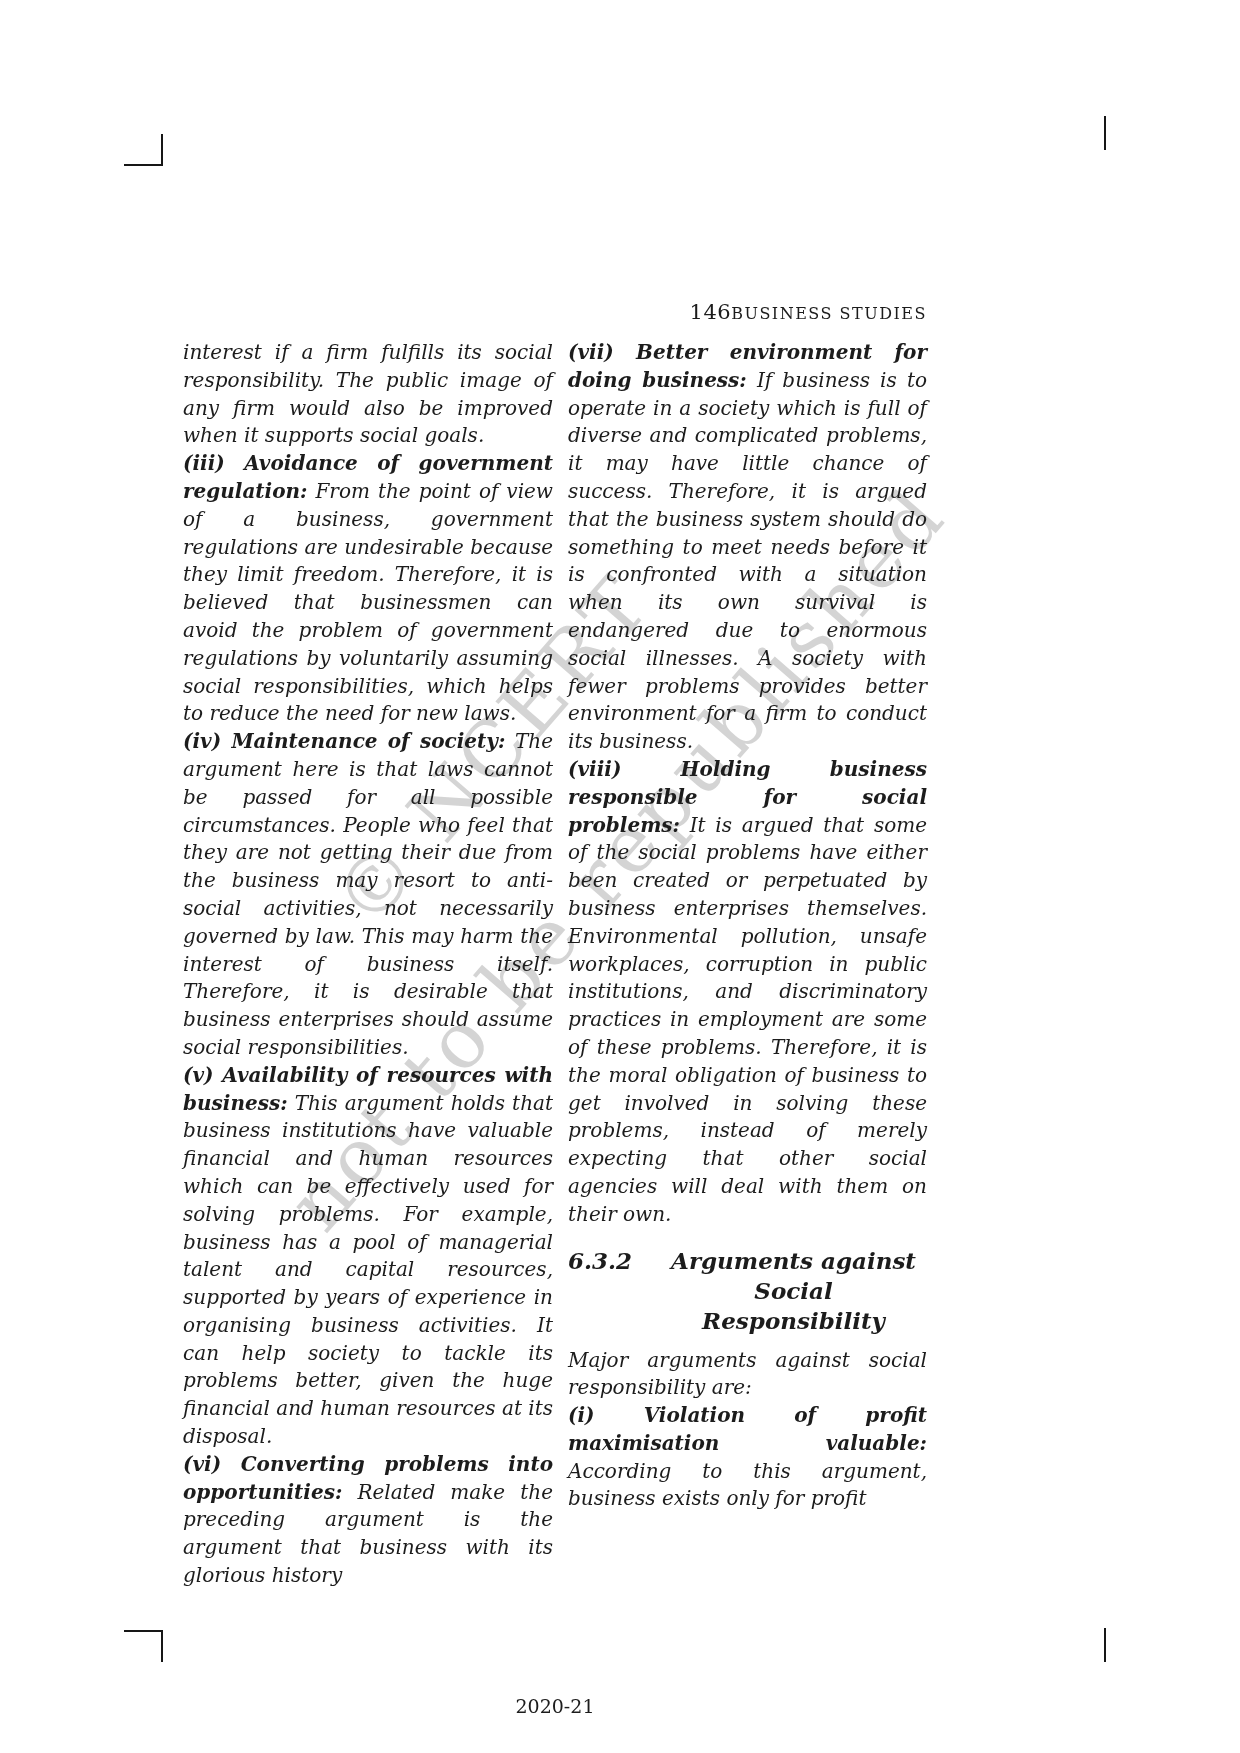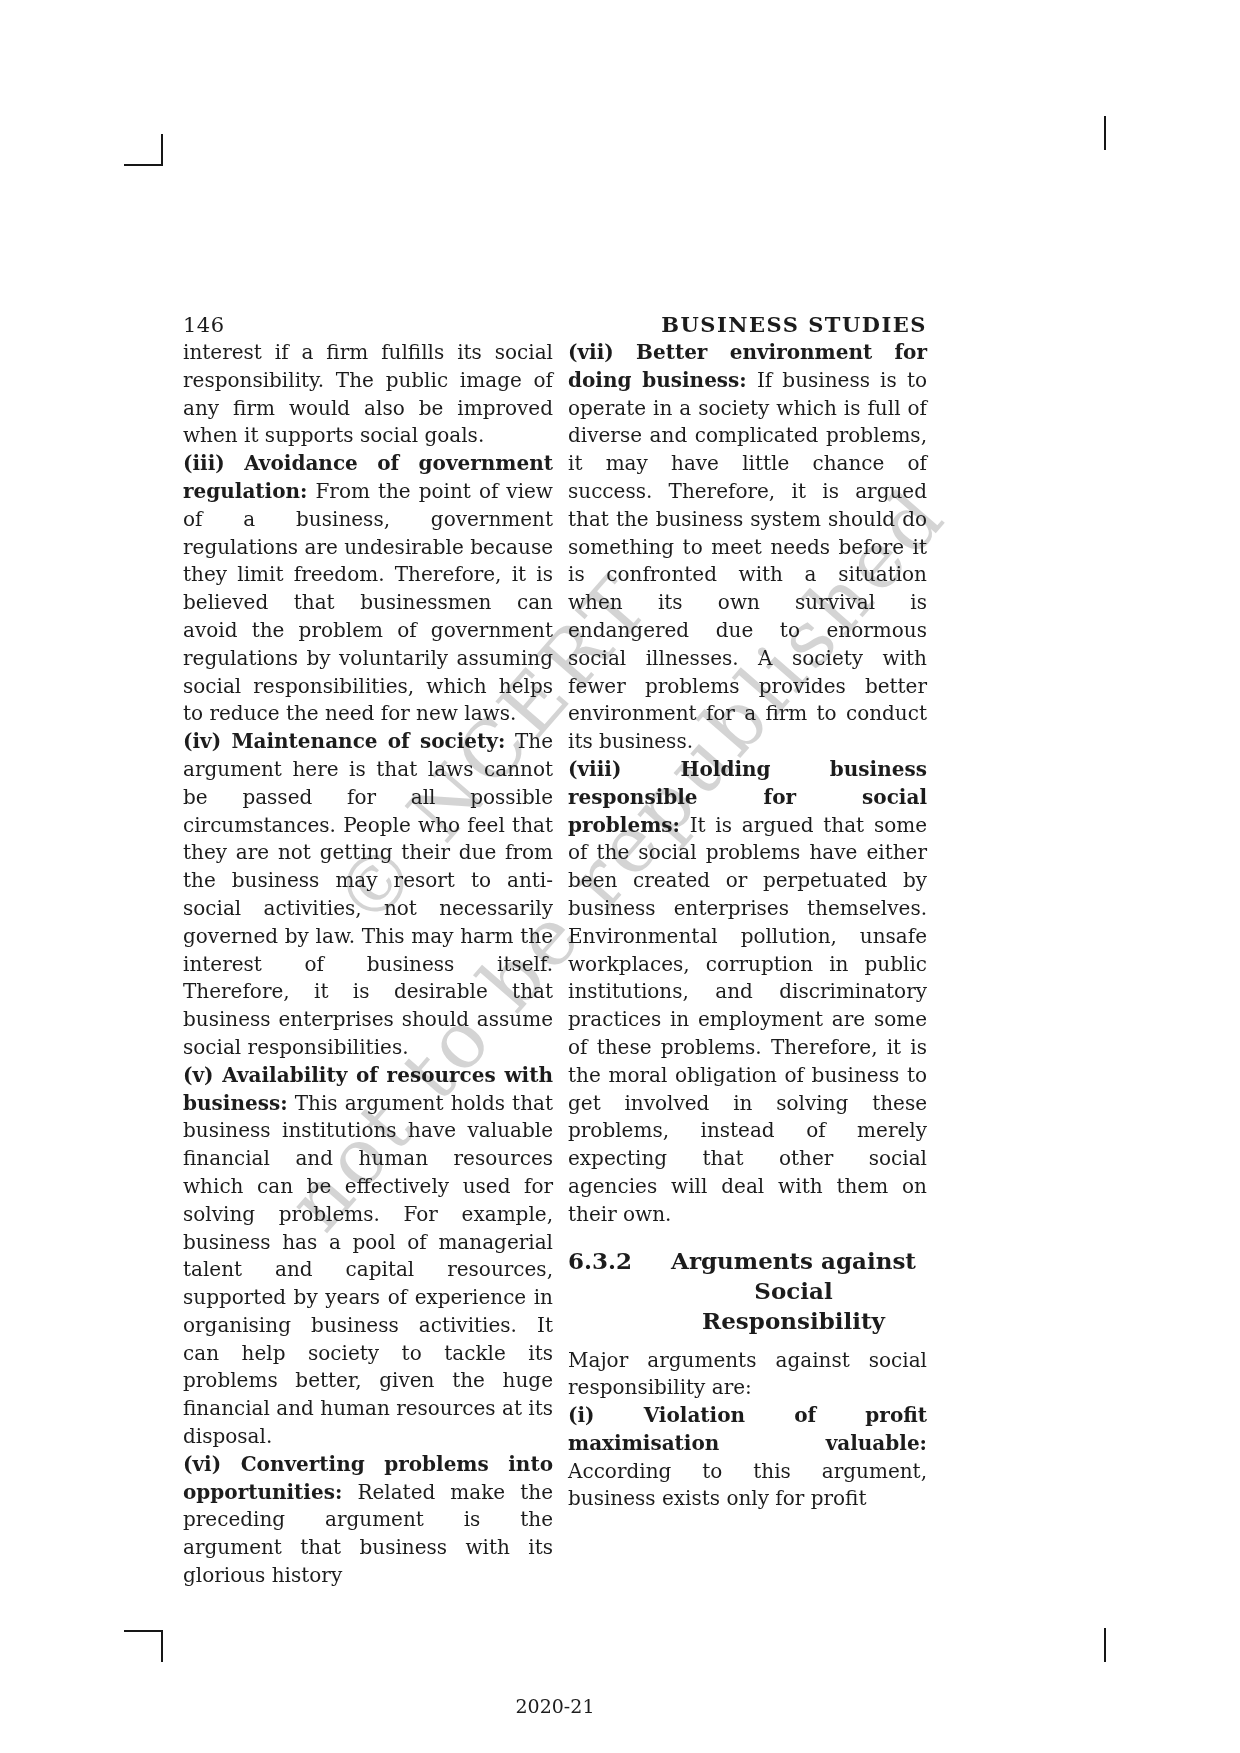--- a/index.html
+++ b/index.html
@@ -25,32 +25,33 @@
     font-size:78px;
     letter-spacing:5px;
     line-height:165px;
     white-space:nowrap;
     z-index:0;
     user-select:none;
   }
   
   .header{
     position:absolute;
-    top:312px; left:183px; width:744px;
-    display:flex; justify-content:space-between; align-items:baseline;
+    top:300px; left:183px; width:744px;
+    display:flex; justify-content:flex-end; align-items:baseline;
     z-index:2;
   }
   .page-number{font-size:21px; letter-spacing:0.5px;}
-  .running-title{font-size:21px; letter-spacing:1.5px;font-weight:bold;}
+  .running-title{font-size:16px; letter-spacing:1.5px;}
   
   .columns{
     position:absolute;
     top:339px; left:183px; width:744px;
     display:flex; gap:15px;
     z-index:1;
+    font-style:italic;
   }
   .col{ text-align:justify; font-size:20px; line-height:27.8px; }
   .col-left{width:370px;}
   .col-right{width:359px;}
   .col p{margin:0; padding:0;}
   .plabel{font-weight:700;margin-top:24px;}
   .section-heading{
     display:flex; gap:28px;
     font-weight:700; font-size:23px; line-height:30px;
     text-align:left;

